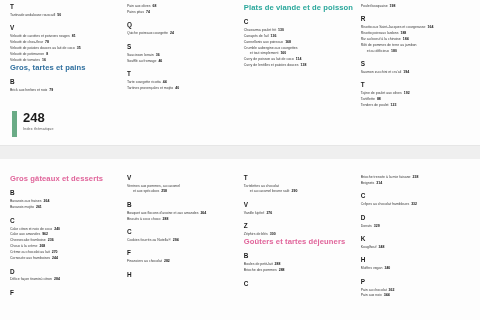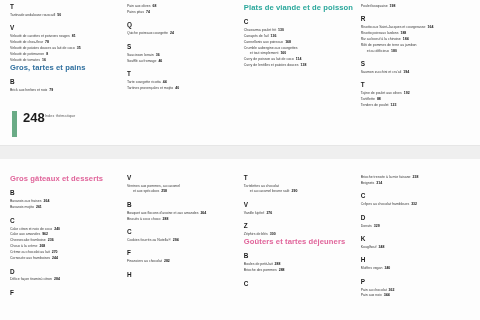--- a/index.html
+++ b/index.html
@@ -104,21 +104,21 @@
     color: #1c1c1c;
     line-height: 1;
     margin: 0;
   }
   .folio-label {
     font-size: 3.6px;
     color: #555;
     margin-top: 3px;
     letter-spacing: .2px;
   }
-  .folio-text { display: flex; flex-direction: row; }
+  .folio-text { display: flex; flex-direction: column; }
 </style>
 </head>
 <body>
 
 <div class="spread">
 
   <div class="page page-top">
     <div class="cols">
       <div class="col c1" id="L0">
           <div class="letter">T</div>

